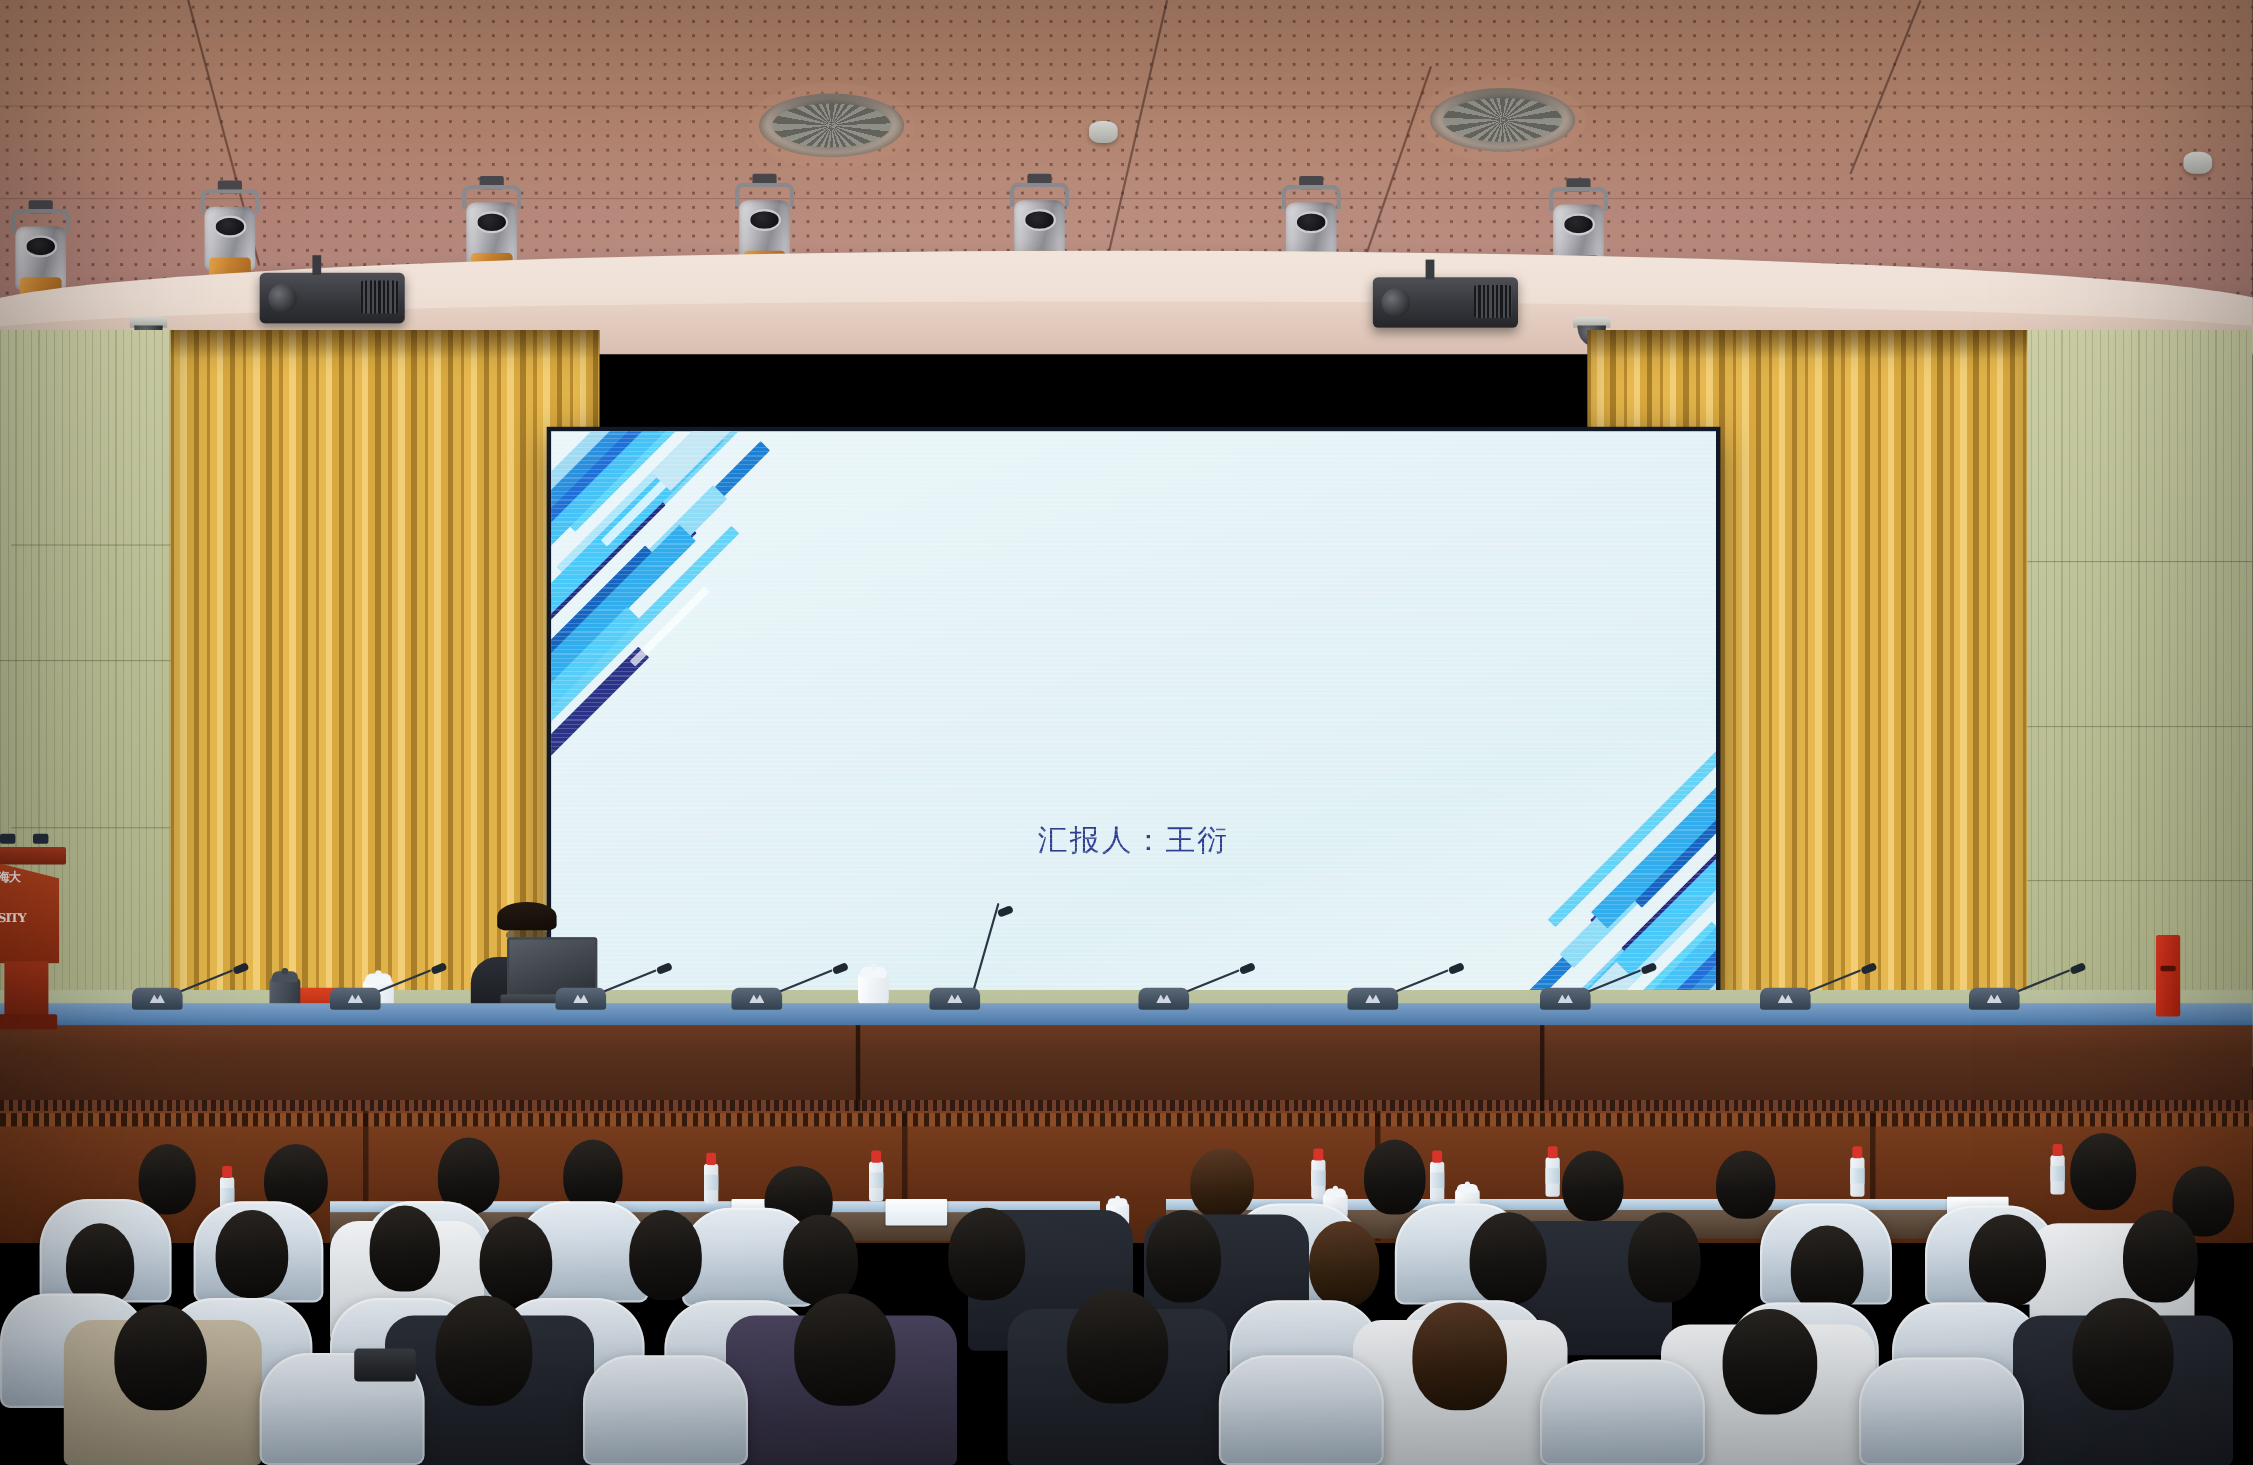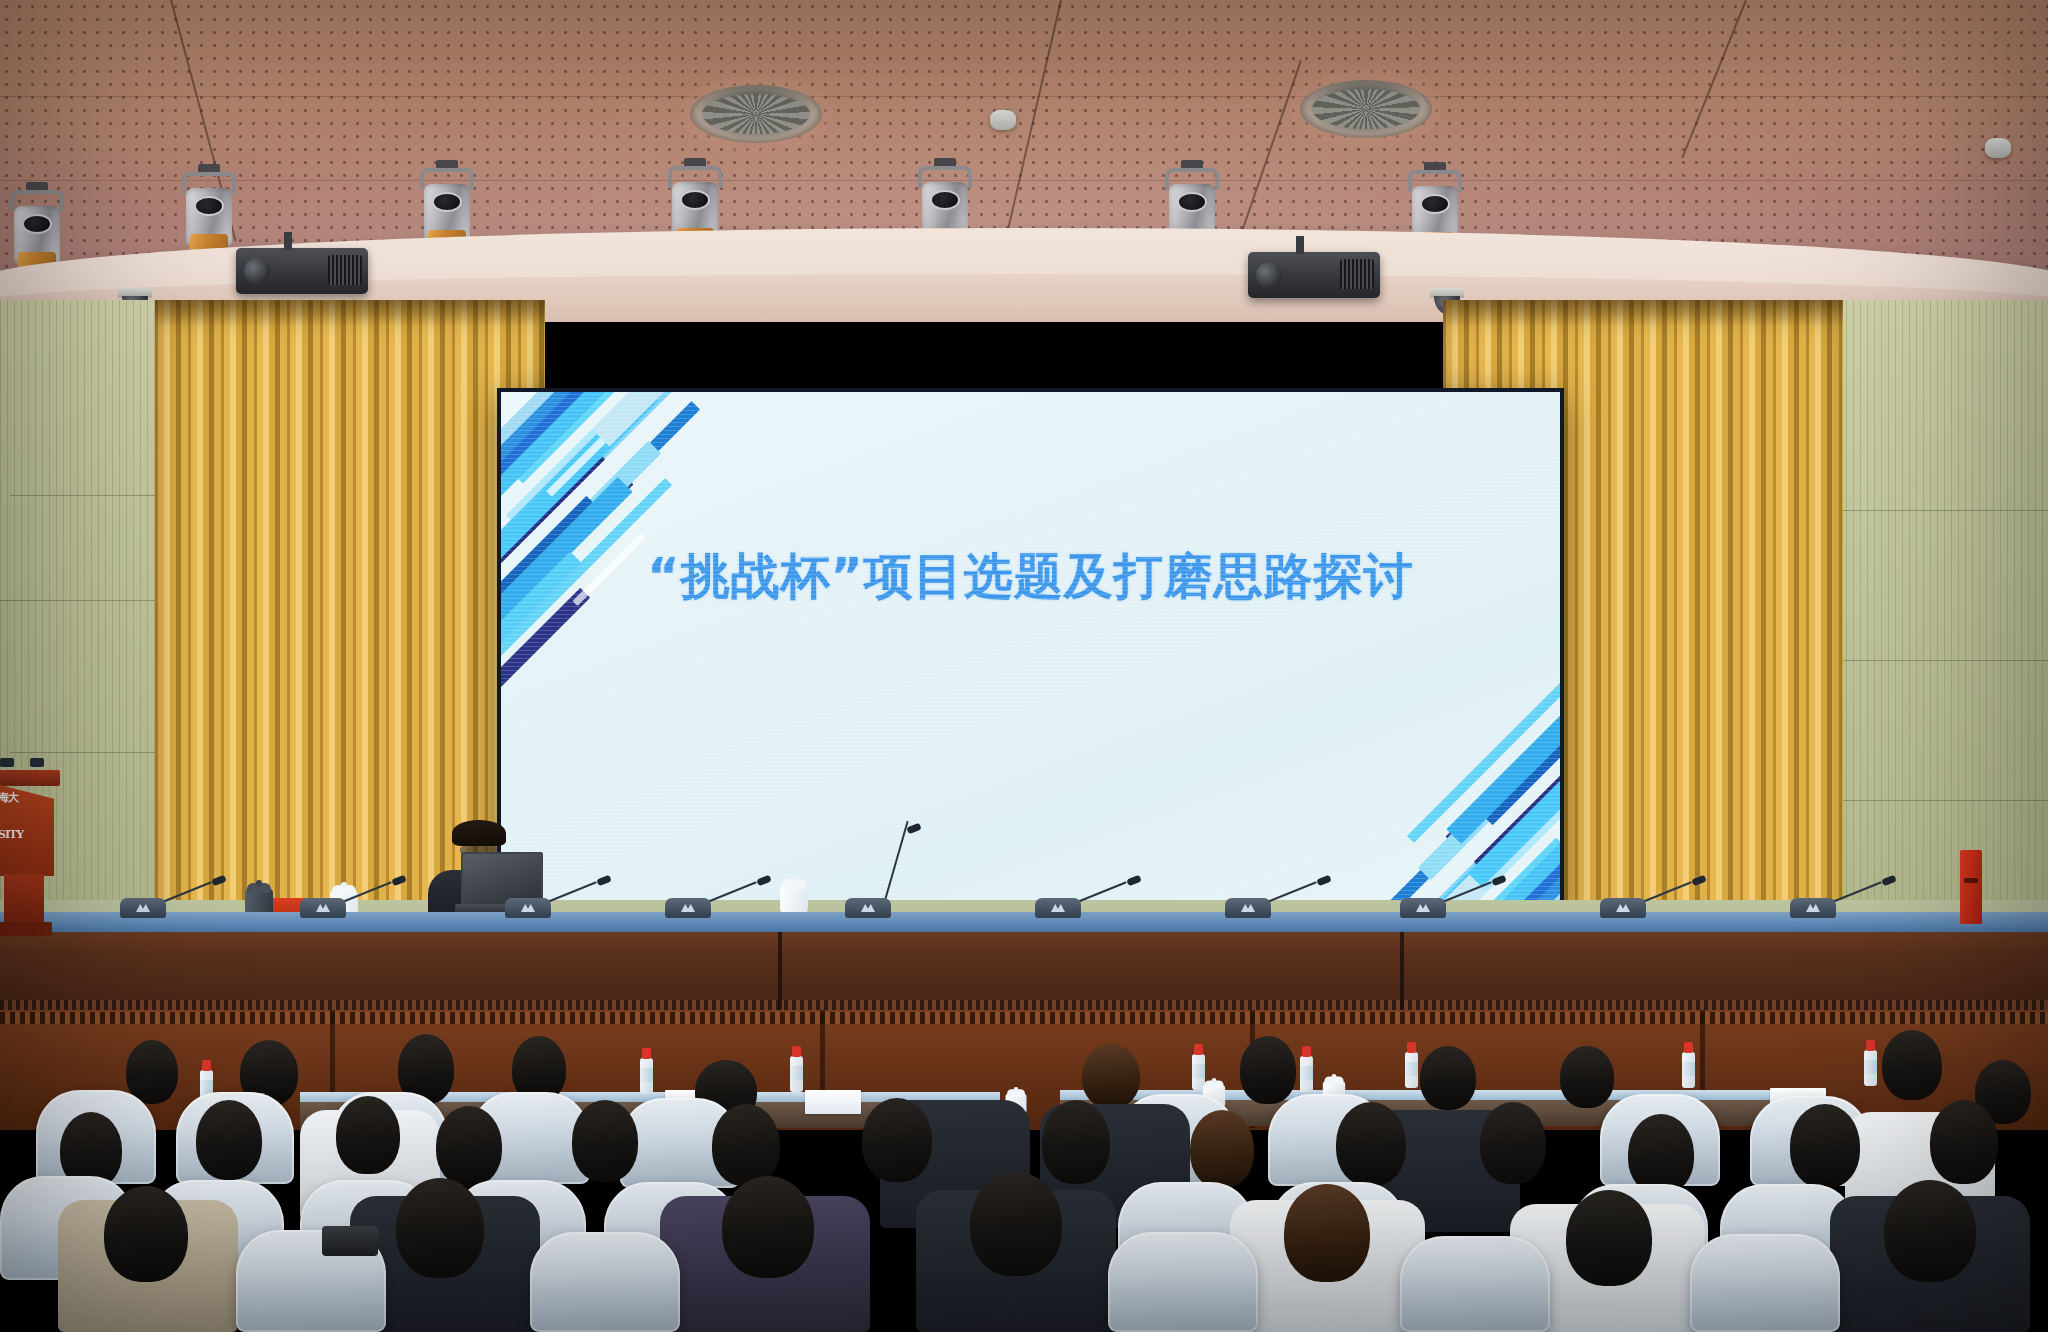--- a/index.html
+++ b/index.html
@@ -430,21 +430,21 @@
         <div class="bar" style="left:150px;top:262px;width:250px;height:12px;background:#1c7fd4;"></div>
         <div class="bar" style="left:70px;top:282px;width:300px;height:20px;background:#49c9f9;"></div>
         <div class="bar" style="left:118px;top:300px;width:200px;height:14px;background:#2a2f86;"></div>
         <div class="bar" style="left:92px;top:318px;width:274px;height:18px;background:#8fdcf7;"></div>
         <div class="bar" style="left:58px;top:344px;width:232px;height:13px;background:#1565c0;"></div>
         <div class="bar" style="left:110px;top:352px;width:268px;height:10px;background:#64d3f8;"></div>
         <div class="bar" style="left:44px;top:372px;width:300px;height:21px;background:#31aced;"></div>
         <div class="bar" style="left:232px;top:112px;width:150px;height:24px;background:#c4e7f6;"></div>
       </div>
 
-      <div class="slide-title">“挑战杯”项目选题及打磨思路探讨</div>
+      <div class="slide-sub s2">汇报人：王衍</div>
 
       <div class="scanlines"></div>
     </div>
   </div>
 
   <div class="stage-bg"></div>
 
   <div style="position:absolute;left:392px;top:818px;width:116px;height:112px;">
     <div style="position:absolute;left:36px;top:52px;width:104px;height:62px;border-radius:24px 24px 0 0;background:linear-gradient(178deg,#2c2f36,#14161b);"></div>
     <div style="position:absolute;left:62px;top:8px;width:50px;height:56px;border-radius:46% 46% 44% 44%;background:linear-gradient(175deg,#e4b390,#c08f६c);"></div>

